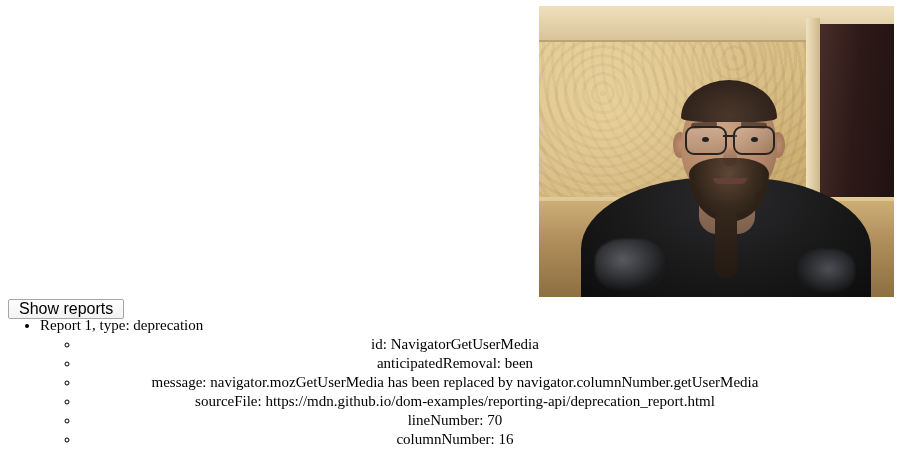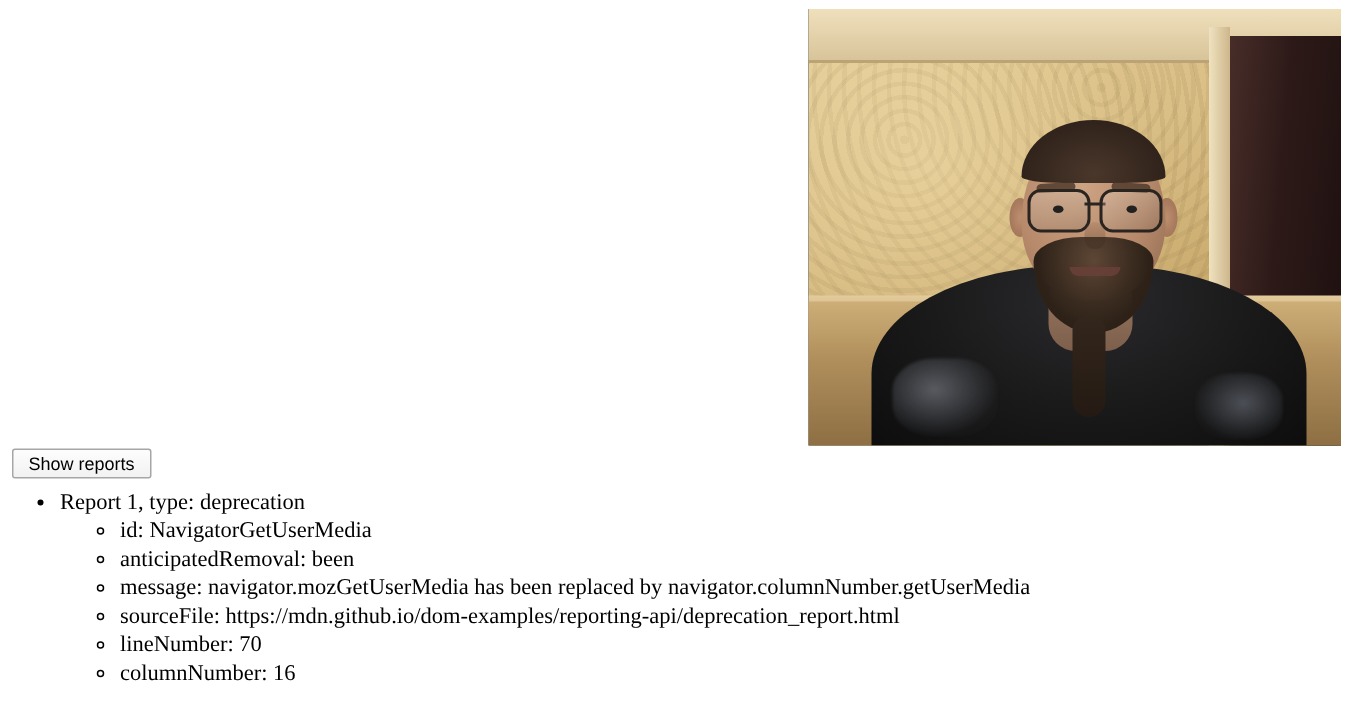--- a/index.html
+++ b/index.html
@@ -185,53 +185,54 @@
   .ear-l { left: 134px; }
   .ear-r { left: 232px; }
 
   
   .report-button {
     position: absolute;
     left: 8px;
     top: 299px;
     padding: 2px 10px;
     font-family: "Liberation Sans", sans-serif;
-    font-size: 12px;
+    font-size: 16px;
     line-height: 14px;
     color: #000;
     background: linear-gradient(180deg, #fdfdfd 0%, #f2f2f2 100%);
     border: 1px solid #a6a6a6;
     border-radius: 2px;
     cursor: pointer;
   }
 
   
   .reports {
     position: absolute;
     left: 0;
-    top: 326px;
+    top: 316px;
     width: 830px;
   }
   ul.lvl1 {
     margin: 0;
     padding-left: 40px;
     list-style-type: disc;
   }
   ul.lvl1 > li {
     margin: 0;
     padding: 0;
     line-height: 19px;
   }
   ul.lvl2 {
     margin: 0;
     padding-left: 40px;
     list-style-type: circle;
   }
   ul.lvl2 > li {
     line-height: 19px;
+    text-align: center;
   }
 </style>
 </head>
 <body>
 
 <div class="video-wrap">
   <div class="video-inner">
     <div class="ceiling"></div>
     <div class="door-dark"></div>
     <div class="door-frame"></div>

